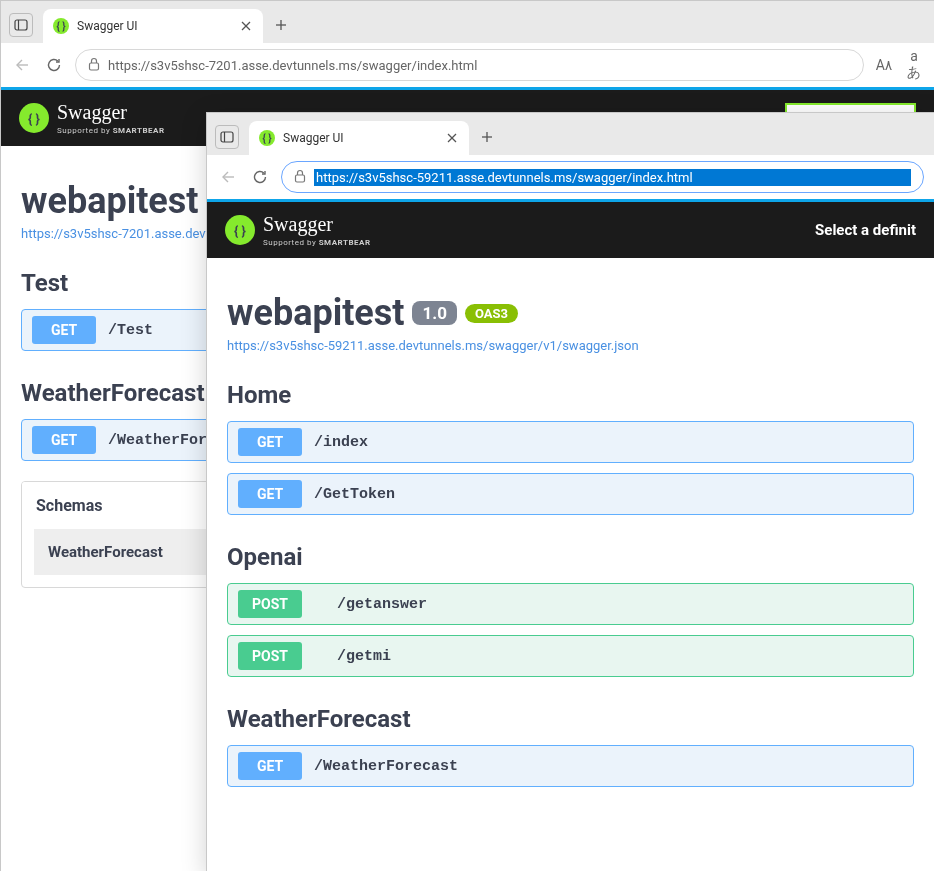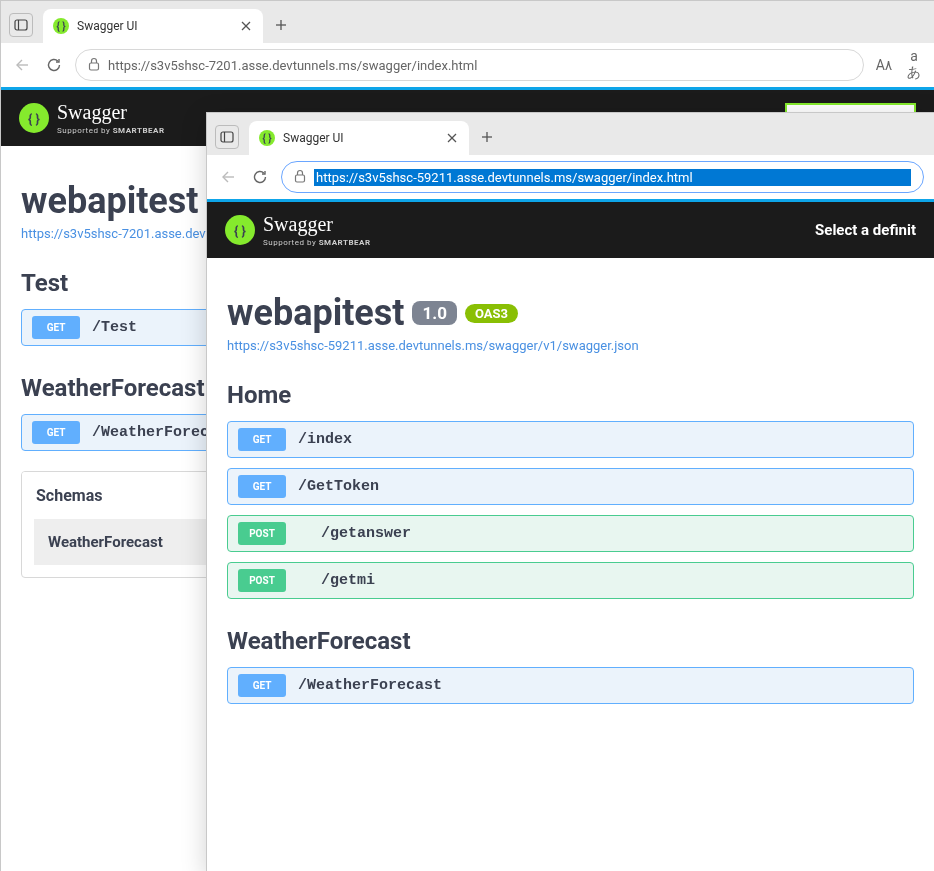--- a/index.html
+++ b/index.html
@@ -30,21 +30,21 @@
 .content{padding:10px 20px 20px 20px;overflow:hidden;}
 .api-title-row{display:flex;align-items:center;gap:8px;margin-top:24px;}
 .api-title{font-size:36px;font-weight:bold;color:#3b4151;}
 .ver-badge{background:#7d8492;color:#fff;border-radius:8px;padding:2px 10px;font-size:17px;font-weight:bold;}
 .oas-badge{background:#89bf04;color:#fff;border-radius:14px;padding:2px 10px;font-size:13px;font-weight:bold;}
 .api-link{color:#4990e2;font-size:13px;margin-top:4px;display:block;}
 .section-title{font-size:24px;font-weight:bold;color:#3b4151;margin-top:28px;margin-bottom:12px;}
 .op{border:1px solid;border-radius:4px;margin-bottom:10px;display:flex;align-items:center;padding:6px 10px;gap:12px;}
 .op.get{background:#ebf3fb;border-color:#61affe;}
 .op.post{background:#e8f6f0;border-color:#49cc90;gap:35px;}
-.method{color:#fff;font-size:10px;font-weight:bold;text-align:center;width:48px;padding:6px 0;border-radius:3px;}
+.method{color:#fff;font-size:14px;font-weight:bold;text-align:center;width:64px;padding:6px 0;border-radius:3px;}
 .method.get{background:#61affe;}
 .method.post{background:#49cc90;}
 .path{font-family:Liberation Mono, monospace;font-size:15px;font-weight:bold;color:#3b4151;}
 .schemas{border:1px solid #d8d8d8;border-radius:4px;margin-top:20px;overflow:hidden;}
 .schemas .hd{padding:14px;font-size:16px;font-weight:bold;background:#fff;}
 .schemas .item{margin:0 12px 12px 12px;padding:14px;background:#eee;font-size:15px;font-weight:bold;}
 </style>
 </head>
 <body>
 
@@ -211,20 +211,21 @@
       <div class="section-title">Home</div>
       <div class="op get">
         <span class="method get">GET</span>
         <span class="path">/index</span>
       </div>
       <div class="op get">
         <span class="method get">GET</span>
         <span class="path">/GetToken</span>
       </div>
 
+      <div class="section-title">Openai</div>
       <div class="op post">
         <span class="method post">POST</span>
         <span class="path">/getanswer</span>
       </div>
       <div class="op post">
         <span class="method post">POST</span>
         <span class="path">/getmi</span>
       </div>
 
       <div class="section-title">WeatherForecast</div>

